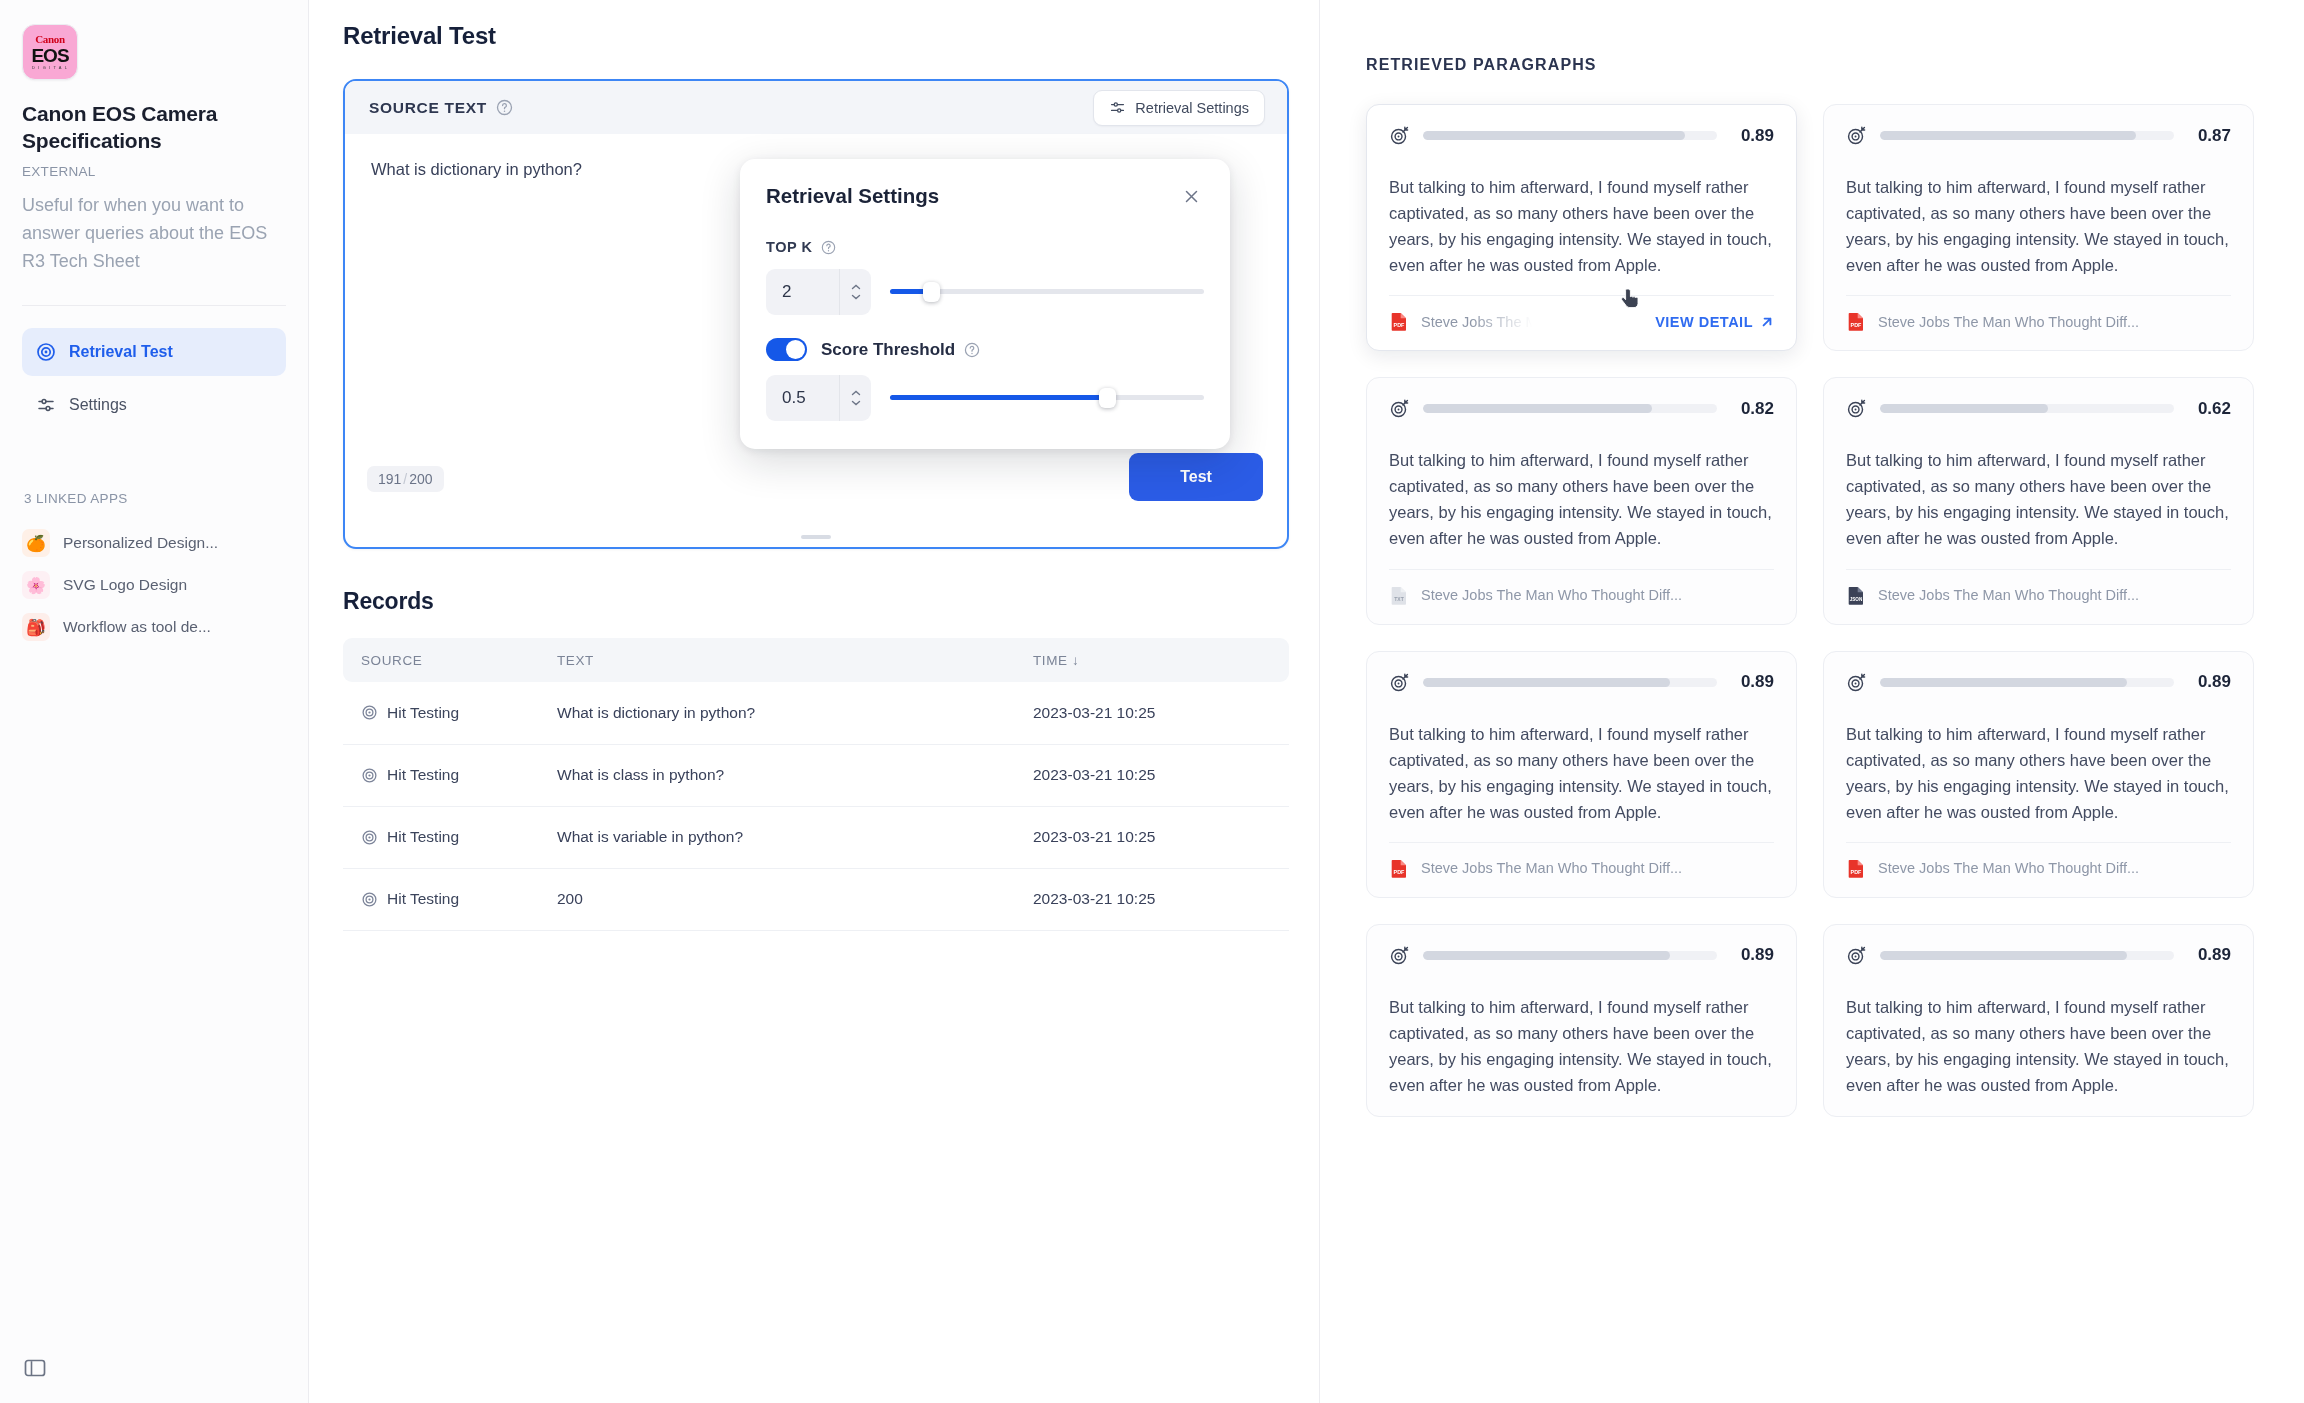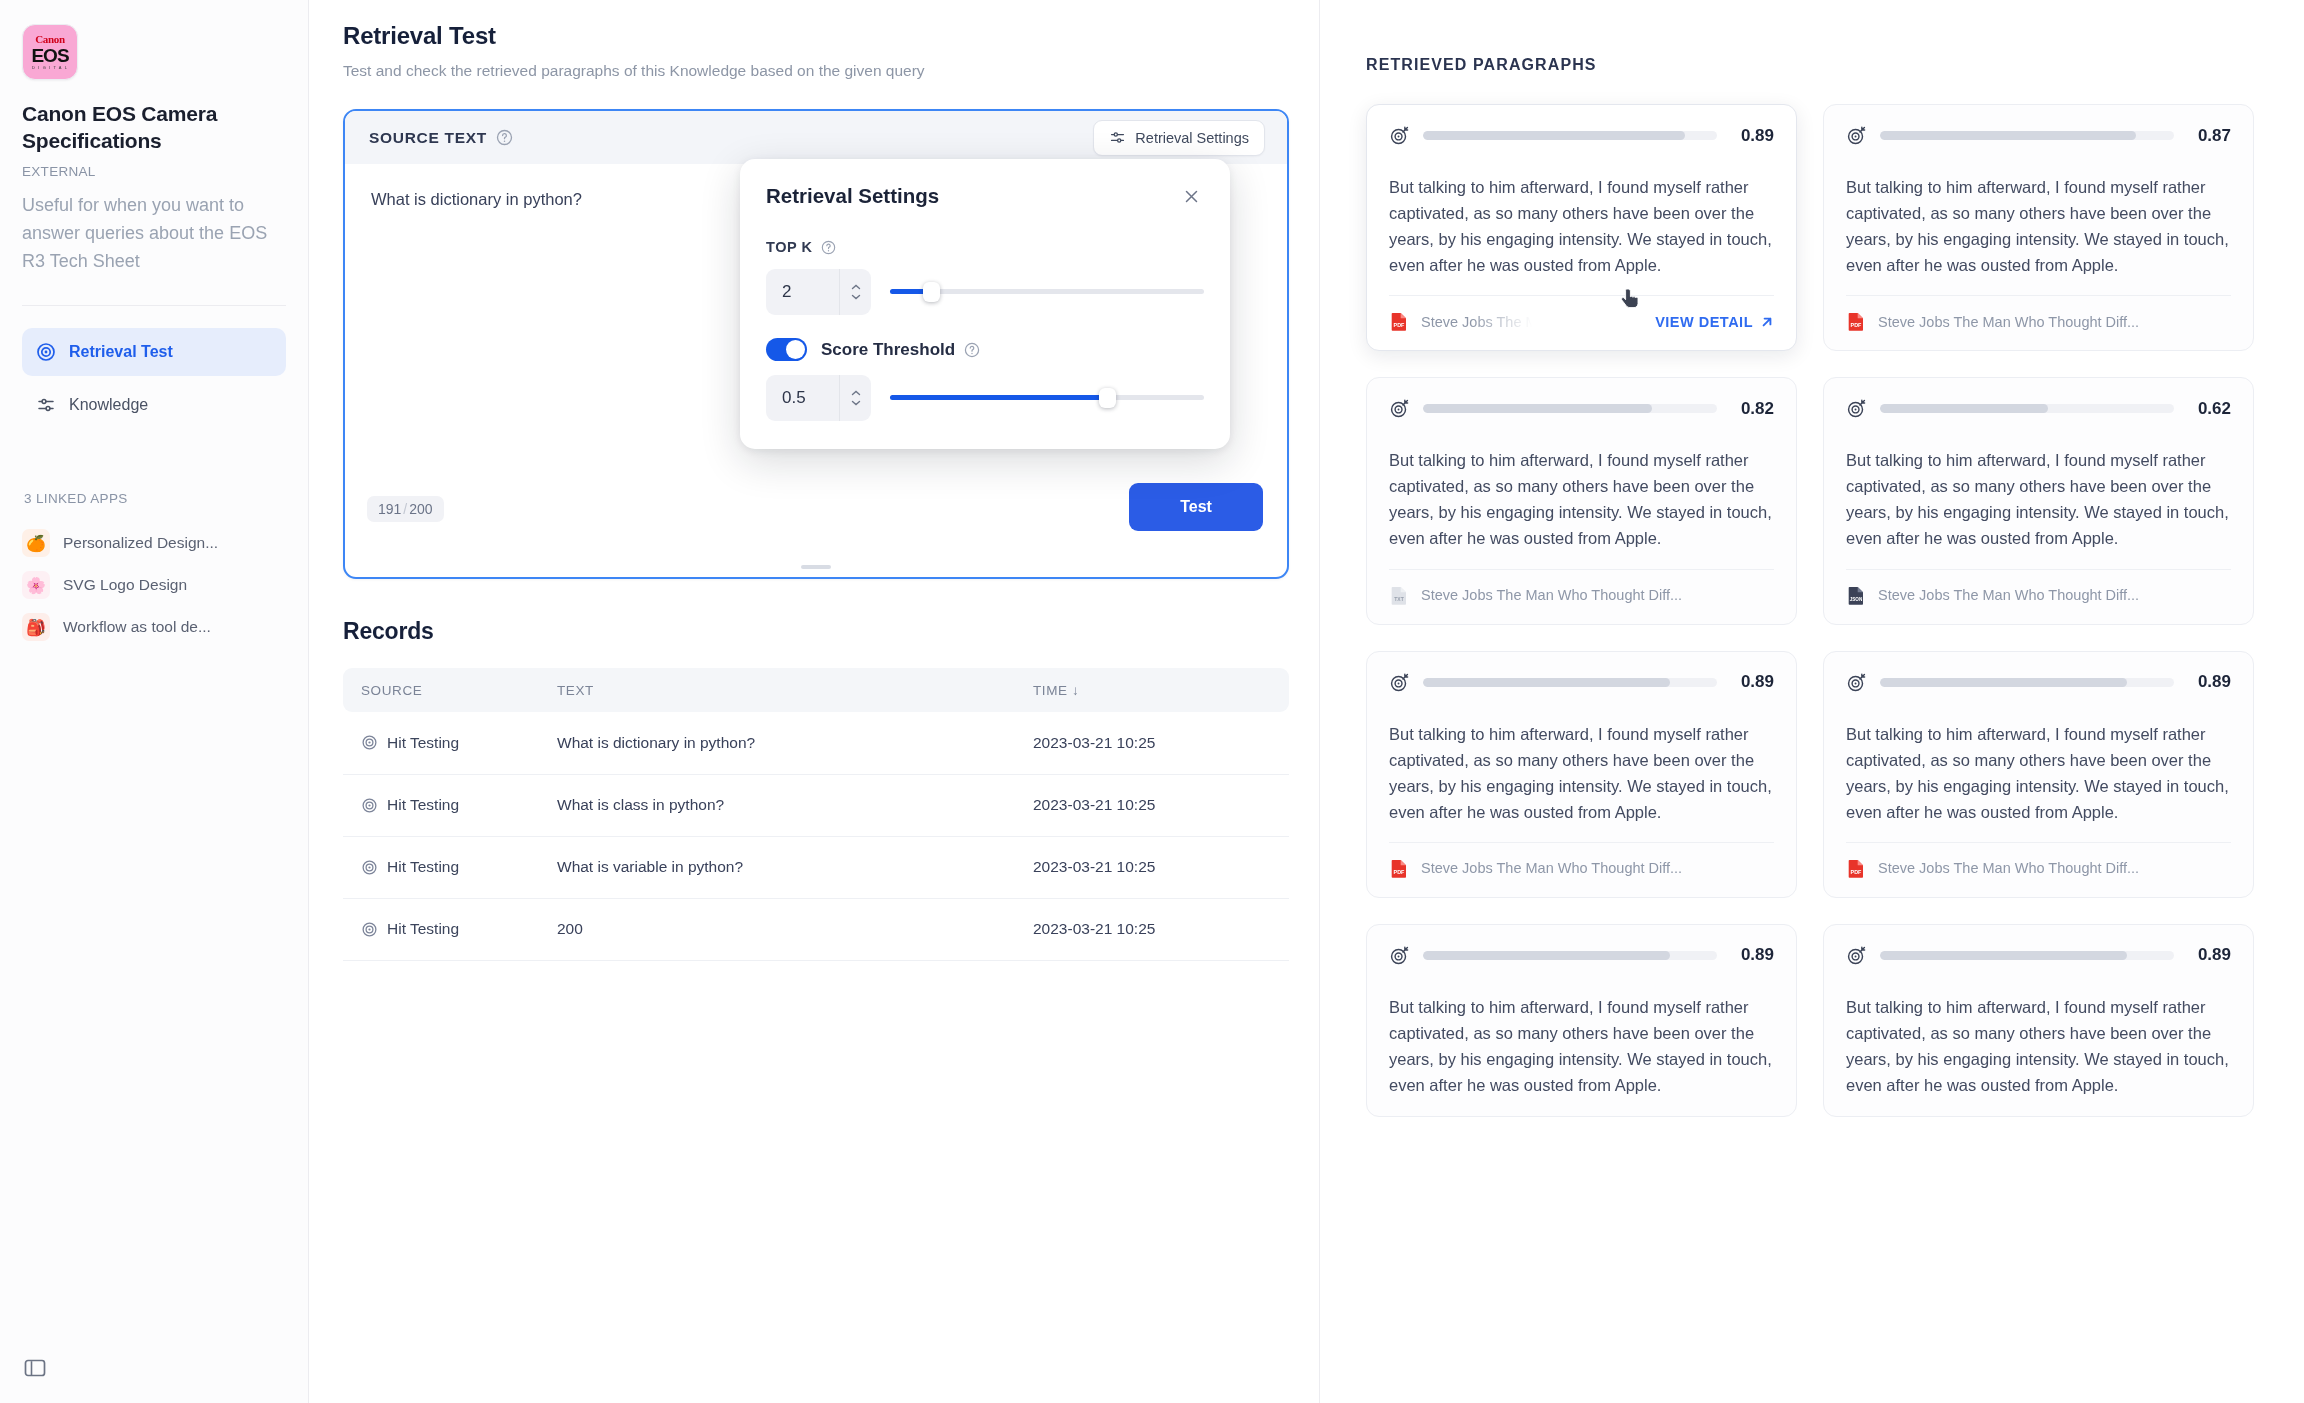--- a/index.html
+++ b/index.html
@@ -229,21 +229,21 @@
     </div>
 
     <div class="nav-item">
       <span class="nav-ic">
         <svg viewBox="0 0 20 20" fill="none" stroke="#4a5264" stroke-width="1.5" stroke-linecap="round">
           <path d="M3 6.5h3M10 6.5h7M3 13.5h7M14 13.5h3"></path>
           <circle cx="8" cy="6.5" r="1.9"></circle>
             <circle cx="12" cy="13.5" r="1.9"></circle>
         </svg>
       </span>
-      <span>Knowledge</span>
+      <span>Settings</span>
     </div>
 
     <div class="apps-head">3 LINKED APPS</div>
 
     <div class="app-item">
       <span class="app-ic" style="background:#fef0e7">🍊</span>
       <span class="app-lbl">Personalized Design...</span>
     </div>
     <div class="app-item">
       <span class="app-ic" style="background:#fdf0f4">🌸</span>
@@ -257,21 +257,20 @@
     <div class="collapse-btn">
       <svg viewBox="0 0 26 26" fill="none" stroke="#6b7384" stroke-width="1.7">
         <rect x="3.5" y="5.5" width="19" height="15" rx="2.5"></rect>
         <path d="M9.5 6.2v14" stroke-width="1.6"></path>
       </svg>
     </div>
   </aside>
 
   <section class="center">
     <h1 class="pg-title">Retrieval Test</h1>
-    <div class="pg-sub">Test and check the retrieved paragraphs of this Knowledge based on the given query</div>
 
     <div class="source-box">
       <div class="source-hd">
         <div class="source-hd-l">
           <span>SOURCE TEXT</span>
           <span style="display:flex">
             <svg width="17" height="17" viewBox="0 0 17 17" fill="none" stroke="#9aa2b2" stroke-width="1.3">
               <circle cx="8.5" cy="8.5" r="7"></circle>
               <path d="M6.6 6.5a1.9 1.9 0 1 1 2.5 1.8c-.5.2-.6.6-.6 1v.4" stroke-linecap="round"></path>
               <circle cx="8.5" cy="12.2" r=".75" fill="#9aa2b2" stroke="none"></circle>

